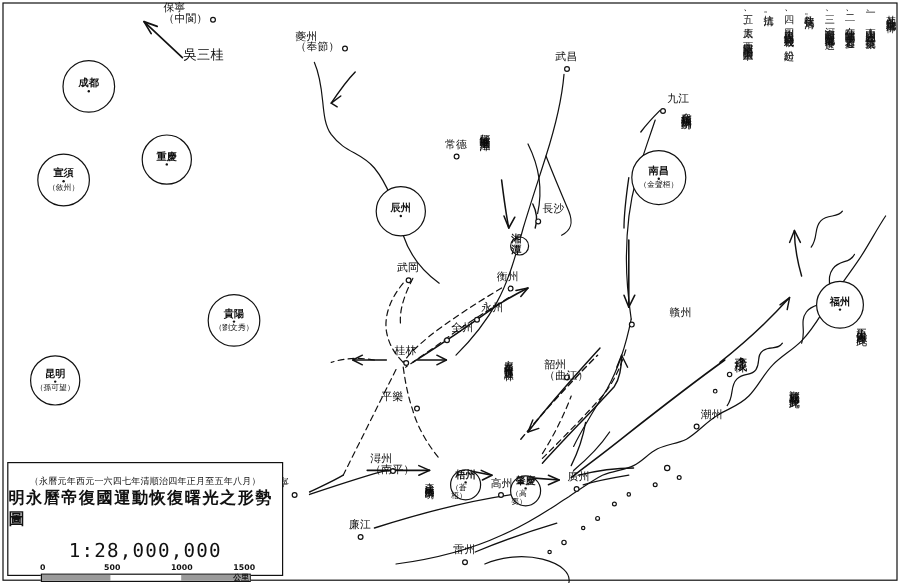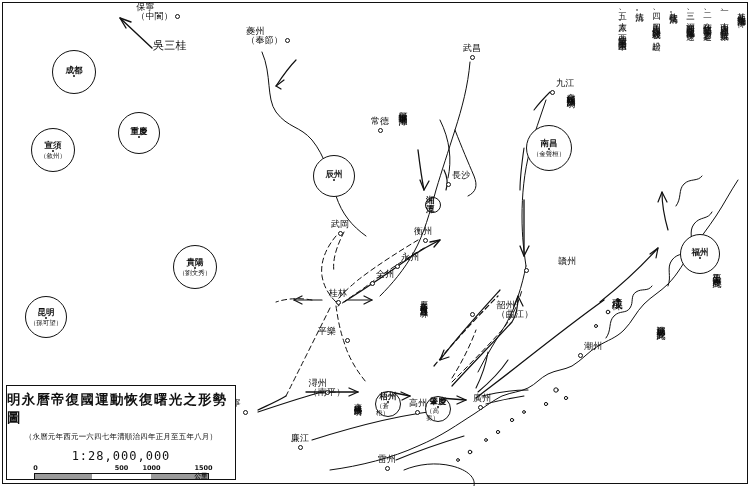--- a/index.html
+++ b/index.html
@@ -31,21 +31,21 @@
   .circ .cdot{width:2px;height:2px;border-radius:50%;background:#111;margin:.5px 0;}
   
   #cartouche{
     position:absolute;left:6px;top:385px;width:230px;height:95px;
     border:1.6px solid #111;background:#fff;box-sizing:border-box;
     display:flex;flex-direction:column;align-items:center;justify-content:flex-start;
     padding-top:5px;
   }
   #title{font-size:13.5px;font-weight:bold;letter-spacing:1.2px;}
   #subtitle{font-size:7.5px;margin-top:5px;letter-spacing:.2px;}
-  #scaletext{font-size:12px;margin-top:7px;letter-spacing:1px;font-family:"DejaVu Sans Mono","Liberation Mono",monospace;}
+  #scaletext{font-size:16px;margin-top:7px;letter-spacing:1px;font-family:"DejaVu Sans Mono","Liberation Mono",monospace;}
   #scalebar{position:relative;margin-top:3px;width:175px;height:16px;}
   #barouter{position:absolute;left:0;top:7px;width:175px;height:7px;border:1px solid #111;box-sizing:border-box;background:#fff;}
   .barfill{position:absolute;top:8px;height:5px;background:#9a9a9a;}
   .barnum{position:absolute;top:-2px;font-size:6.5px;font-weight:bold;transform:translateX(-50%);}
   
   #rightcol{position:absolute;right:4px;top:4px;width:146px;height:128px;}
   #rightcol .vert{position:absolute;top:2px;font-size:8.5px;}
   
   #frame{position:absolute;left:2px;top:2px;right:2px;bottom:2px;border:1.5px solid #111;box-sizing:border-box;pointer-events:none;}
 </style>
@@ -255,47 +255,47 @@
     <div class="lbl" style="top: 253px; left: 401px;"><span>永州</span></div>
     <div class="dot" style="left: 370px; top: 281px;"></div>
     <div class="lbl" style="top: 270px; left: 376px;"><span>全州</span></div>
     <div class="dot" style="left: 336px; top: 300px;"></div>
     <div class="lbl" style="top: 289px; left: 338px; transform: translateX(-50%);"><span>桂林</span></div>
     <div class="dot" style="left: 345px; top: 338px;"></div>
     <div class="lbl" style="top: 327px; left: 327px; transform: translateX(-50%);"><span>平樂</span></div>
     <div class="dot" style="left: 524px; top: 268px;"></div>
     <div class="lbl" style="top: 257px; left: 558px;"><span>贛州</span></div>
     <div class="dot" style="left: 470px; top: 312px;"></div>
-    <div class="lbl" style="top: 301px; left: 472px; transform: translateX(-50%); margin-left: 43px;"><span>韶州</span><div class="xs">（曲江）</div></div>
+    <div class="lbl" style="top: 301px; left: 472px; transform: translateX(-50%);"><span>韶州</span><div class="xs">（曲江）</div></div>
     <div class="dot" style="left: 325px; top: 390px;"></div>
     <div class="lbl" style="top: 379px; left: 327px; transform: translateX(-50%);"><span>潯州</span><div class="xs">（南平）</div></div>
     <div class="dot" style="left: 243px; top: 410px;"></div>
     <div class="lbl" style="top: 399px; left: 241px; transform: translateX(-100%);"><span>南寧</span></div>
     <div class="dot" style="left: 478px; top: 405px;"></div>
     <div class="lbl" style="top: 394px; left: 473px;"><span>廣州</span></div>
     <div class="dot" style="left: 578px; top: 353px;"></div>
     <div class="lbl" style="top: 342px; left: 584px;"><span>潮州</span></div>
     <div class="dot" style="left: 415px; top: 410px;"></div>
     <div class="lbl" style="top: 399px; left: 409px; font-family: Liberation Serif, serif;"><span>高州</span></div>
     <div class="dot" style="left: 298px; top: 445px;"></div>
     <div class="lbl" style="top: 434px; left: 300px; transform: translateX(-50%); text-align: center;"><span>廉江</span></div>
     <div class="dot" style="left: 385px; top: 466px;"></div>
     <div class="lbl" style="top: 455px; left: 387px; transform: translateX(-50%);"><span>雷州</span></div>
   </div>
 
 <div id="cartouche">
+  <div id="subtitle">（永曆元年西元一六四七年清順治四年正月至五年八月）</div>
   <div id="title">明永曆帝復國運動恢復曙光之形勢圖</div>
-  <div id="subtitle">（永曆元年西元一六四七年清順治四年正月至五年八月）</div>
   <div id="scaletext">1:28,000,000</div>
   <div id="scalebar">
     <div id="barouter"></div>
     <div class="barfill" style="left:1px;width:57px;"></div>
     <div class="barfill" style="left:117px;width:57px;"></div>
     <div class="barnum" style="left:2px;">0</div>
-    <div class="barnum" style="left:60px;margin-left:28px;">500</div>
+    <div class="barnum" style="left:60px;">500</div>
     <div class="barnum" style="left:118px;">1000</div>
     <div class="barnum" style="left:170px;">1500公里</div>
   </div>
 </div>
 
 <div id="rightcol">
     <div class="vert" style="right: 0px;">其他各地抗清事件：</div>
     <div class="vert" style="right: 17px;">一、山西大同總兵官姜瓖抗</div>
     <div class="vert" style="right: 34px;">二、在陝甘地區明之舊近參</div>
     <div class="vert" style="right: 51px;">三、河南開封南北抗清事件迭</div>

